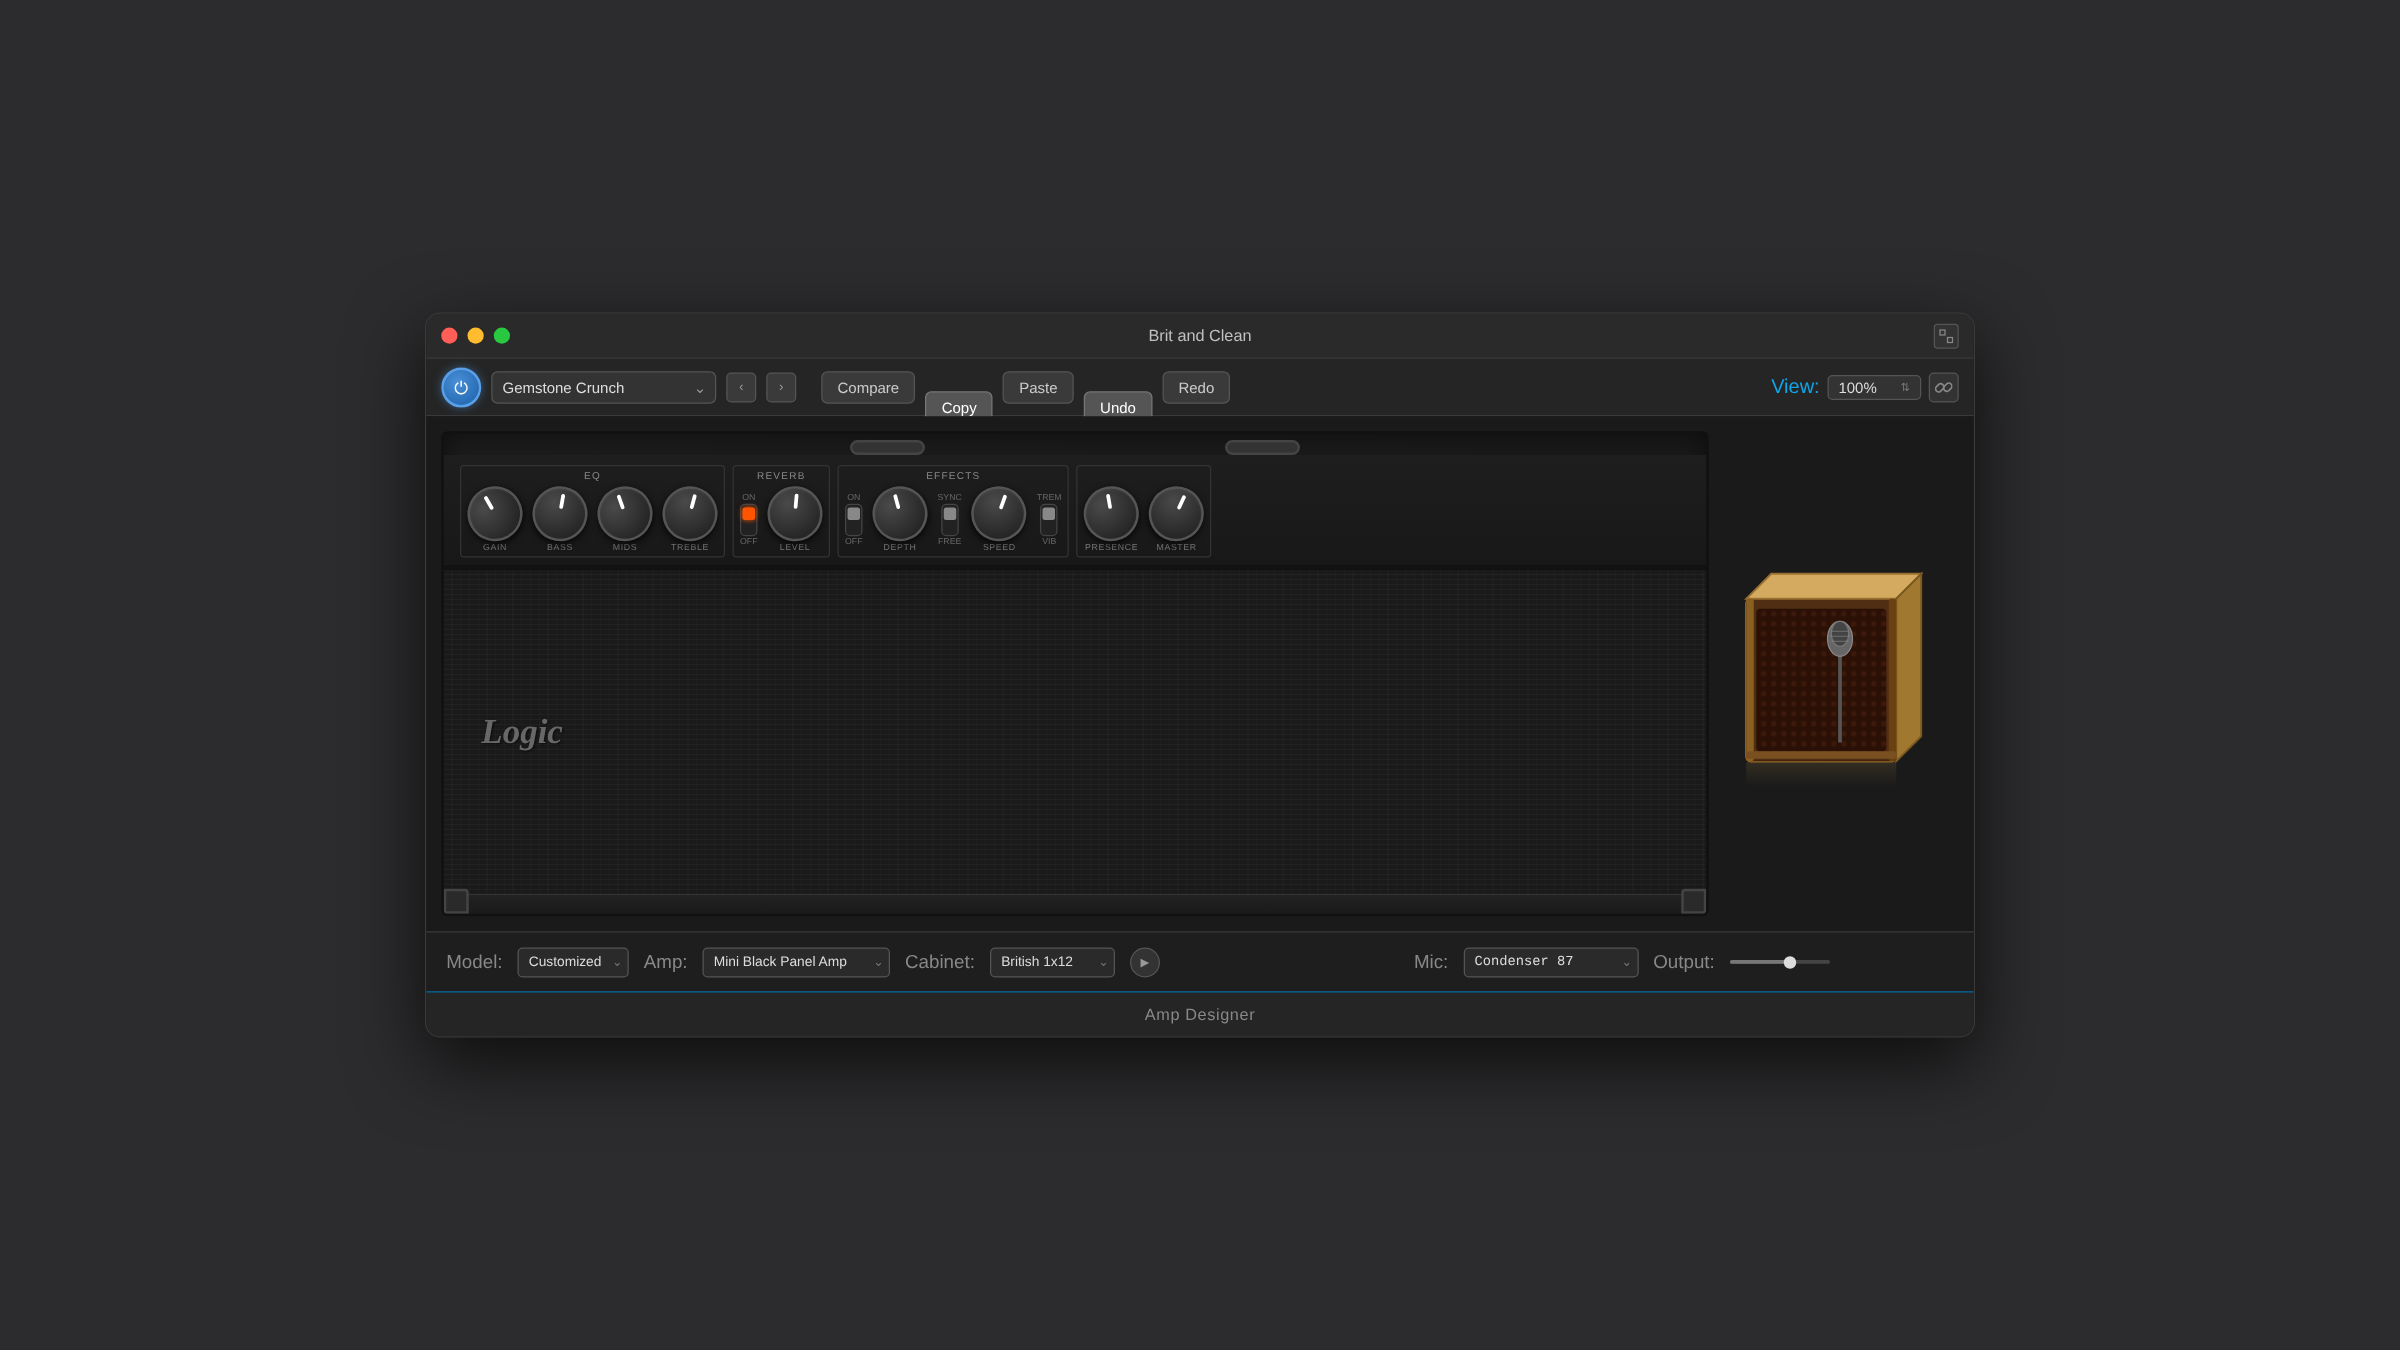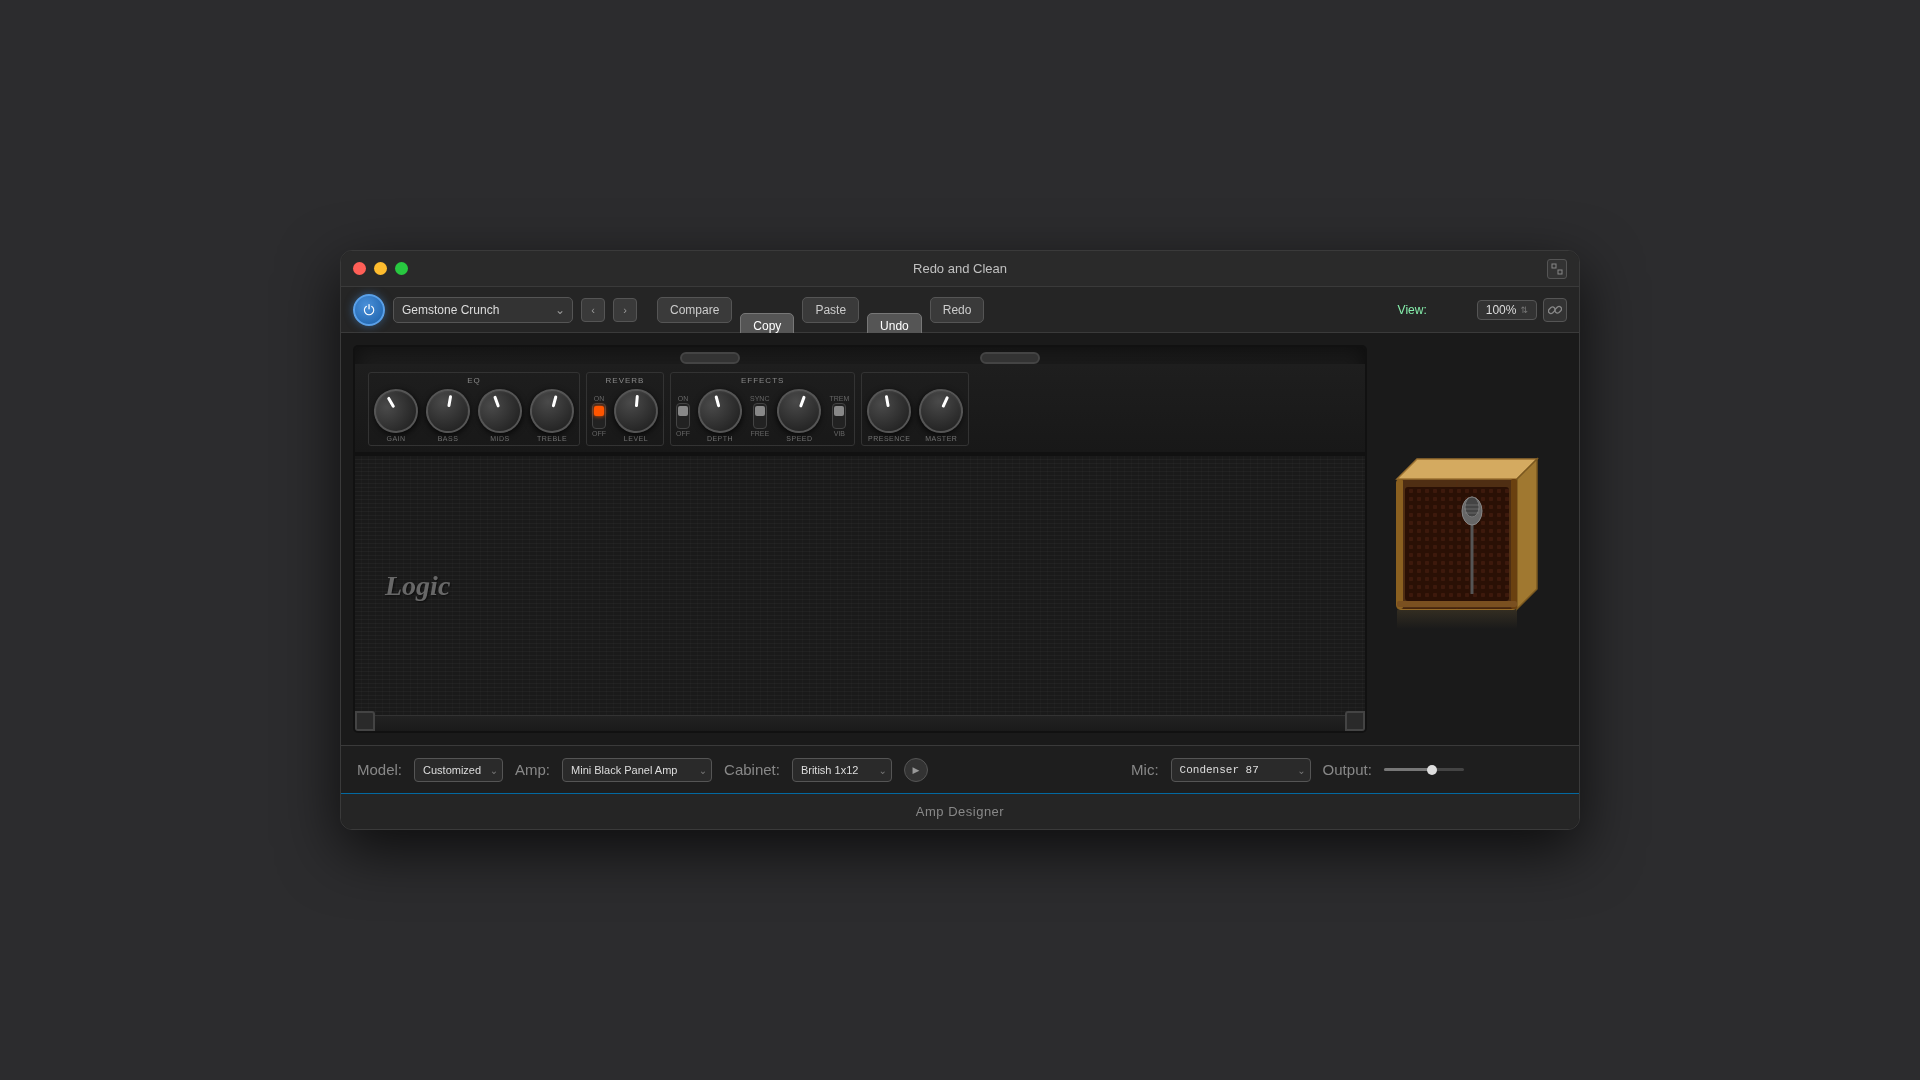--- a/index.html
+++ b/index.html
@@ -183,36 +183,35 @@
     .toolbar-spacer { flex: 1; }
 
     .view-control {
       display: flex;
       align-items: center;
       gap: 6px;
       flex-shrink: 0;
     }
 
     .view-label {
-      color: #86efac;
-      font-size: 12px;
+      color: #0ea5e9;
+      font-size: 16px;
     }
 
     .view-percent {
       background: #333;
       border: 1px solid #555;
       border-radius: 4px;
       color: #ddd;
       font-size: 12px;
       padding: 2px 8px;
       display: flex;
       align-items: center;
-      gap: 4px;
-      cursor: pointer;
-      margin-left: 44px;
+      gap: 19px;
+      cursor: pointer;
     }
 
     .link-btn {
       width: 24px;
       height: 24px;
       background: #333;
       border: 1px solid #555;
       border-radius: 4px;
       display: flex;
       align-items: center;
@@ -562,21 +561,21 @@
 
 <div class="desktop">
   <div class="window">
 
     <div class="title-bar">
       <div class="traffic-lights">
         <div class="traffic-light tl-red"></div>
         <div class="traffic-light tl-yellow"></div>
         <div class="traffic-light tl-green"></div>
       </div>
-      <span class="title-text">Redo and Clean</span>
+      <span class="title-text">Brit and Clean</span>
       <div class="window-btn">
         <svg width="12" height="12" viewBox="0 0 12 12">
             <rect x="1" y="1" width="4" height="4" fill="none" stroke="#888" stroke-width="1"></rect>
             <rect x="7" y="7" width="4" height="4" fill="none" stroke="#888" stroke-width="1"></rect>
           </svg>
       </div>
     </div>
 
     <div class="toolbar">
       <div class="power-btn">

